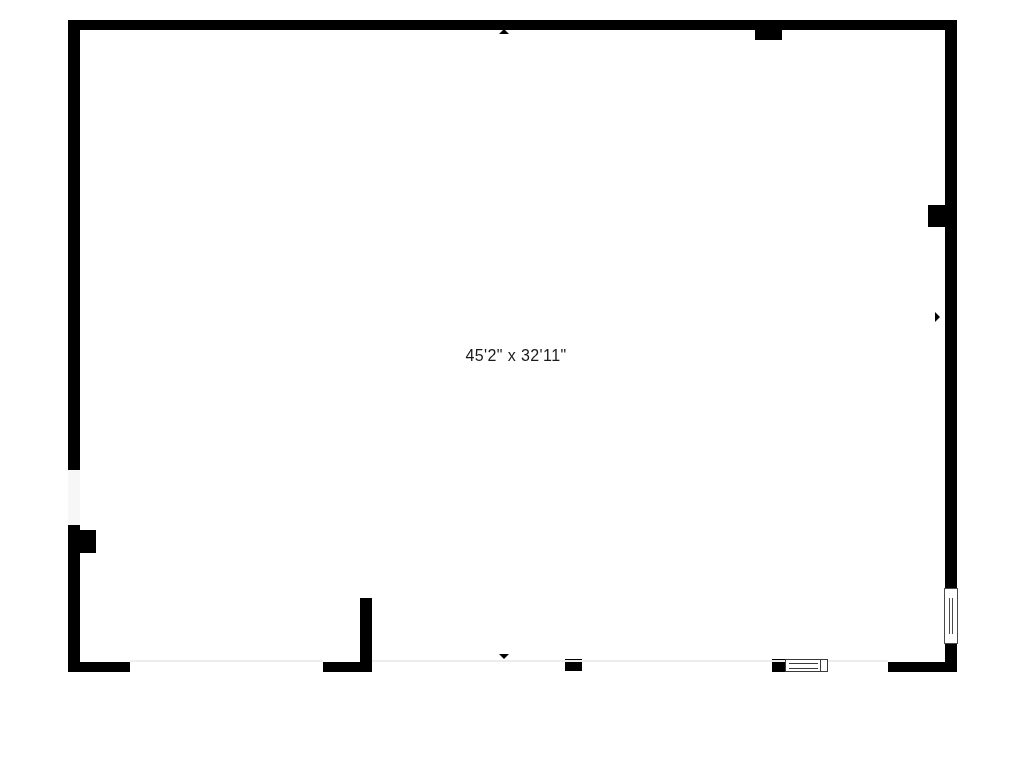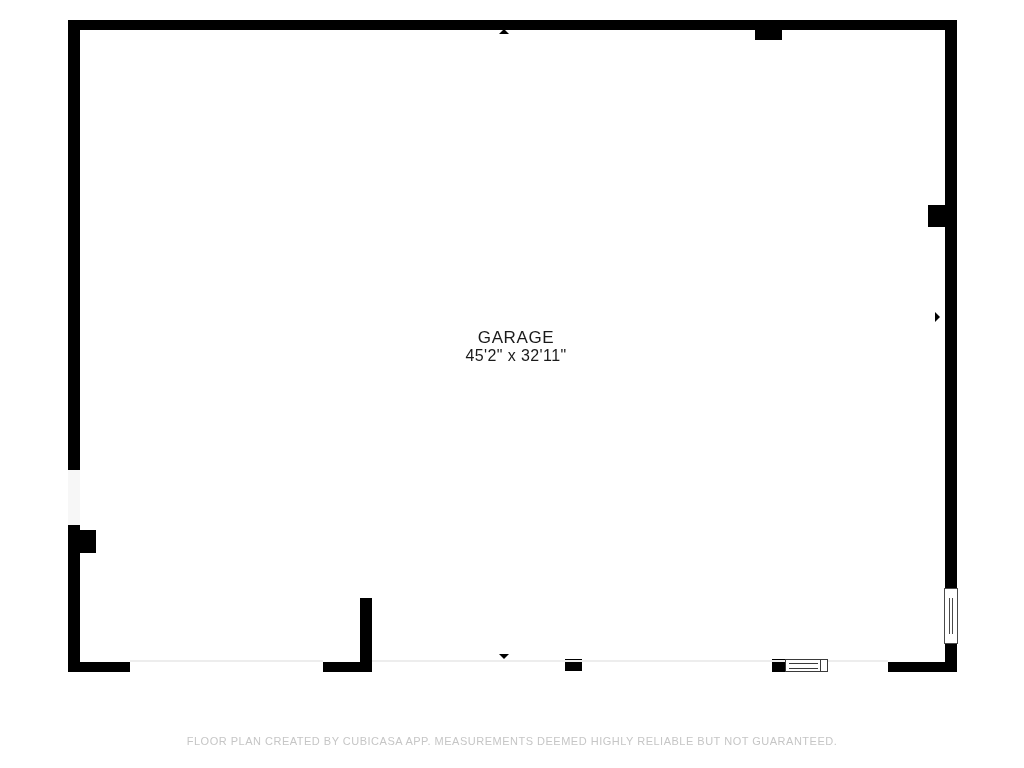--- a/index.html
+++ b/index.html
@@ -113,17 +113,15 @@
   <div class="window-bottom">
     <div class="pane-h"></div>
     <div class="divider-v"></div>
   </div>
 
   <div class="arrow arrow-up"></div>
   <div class="arrow arrow-down"></div>
   <div class="arrow arrow-left"></div>
   <div class="arrow arrow-right"></div>
 
-  <div class="room-label">GARAGE</div>
   <div class="room-dims">45'2" x 32'11"</div>
-  <div class="footer-text">FLOOR PLAN CREATED BY CUBICASA APP. MEASUREMENTS DEEMED HIGHLY RELIABLE BUT NOT GUARANTEED.</div>
 
 </div>
 
 </body></html>

